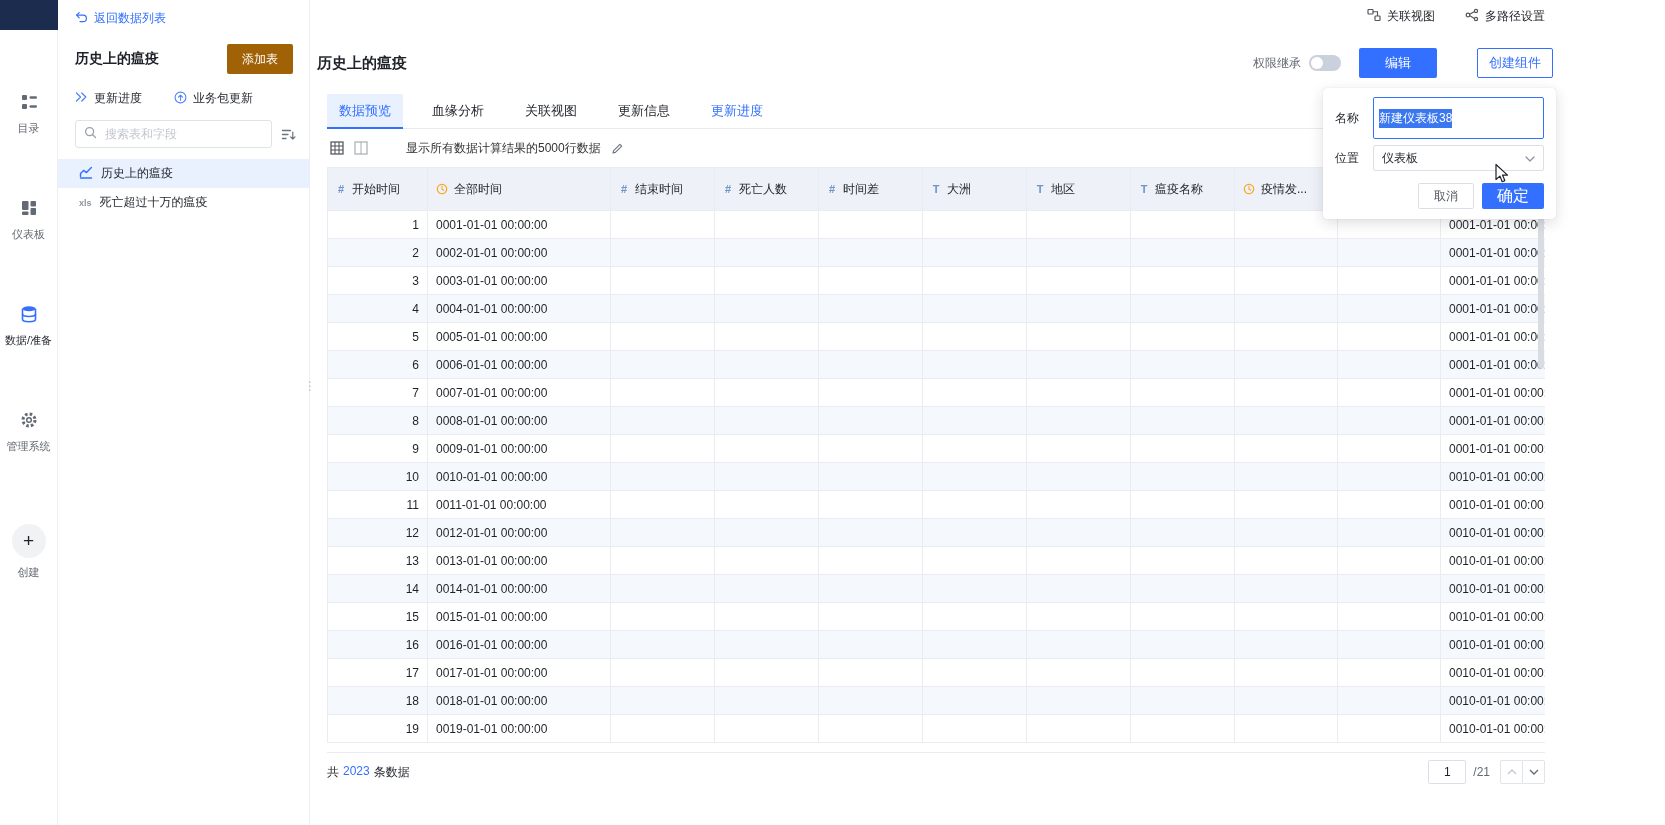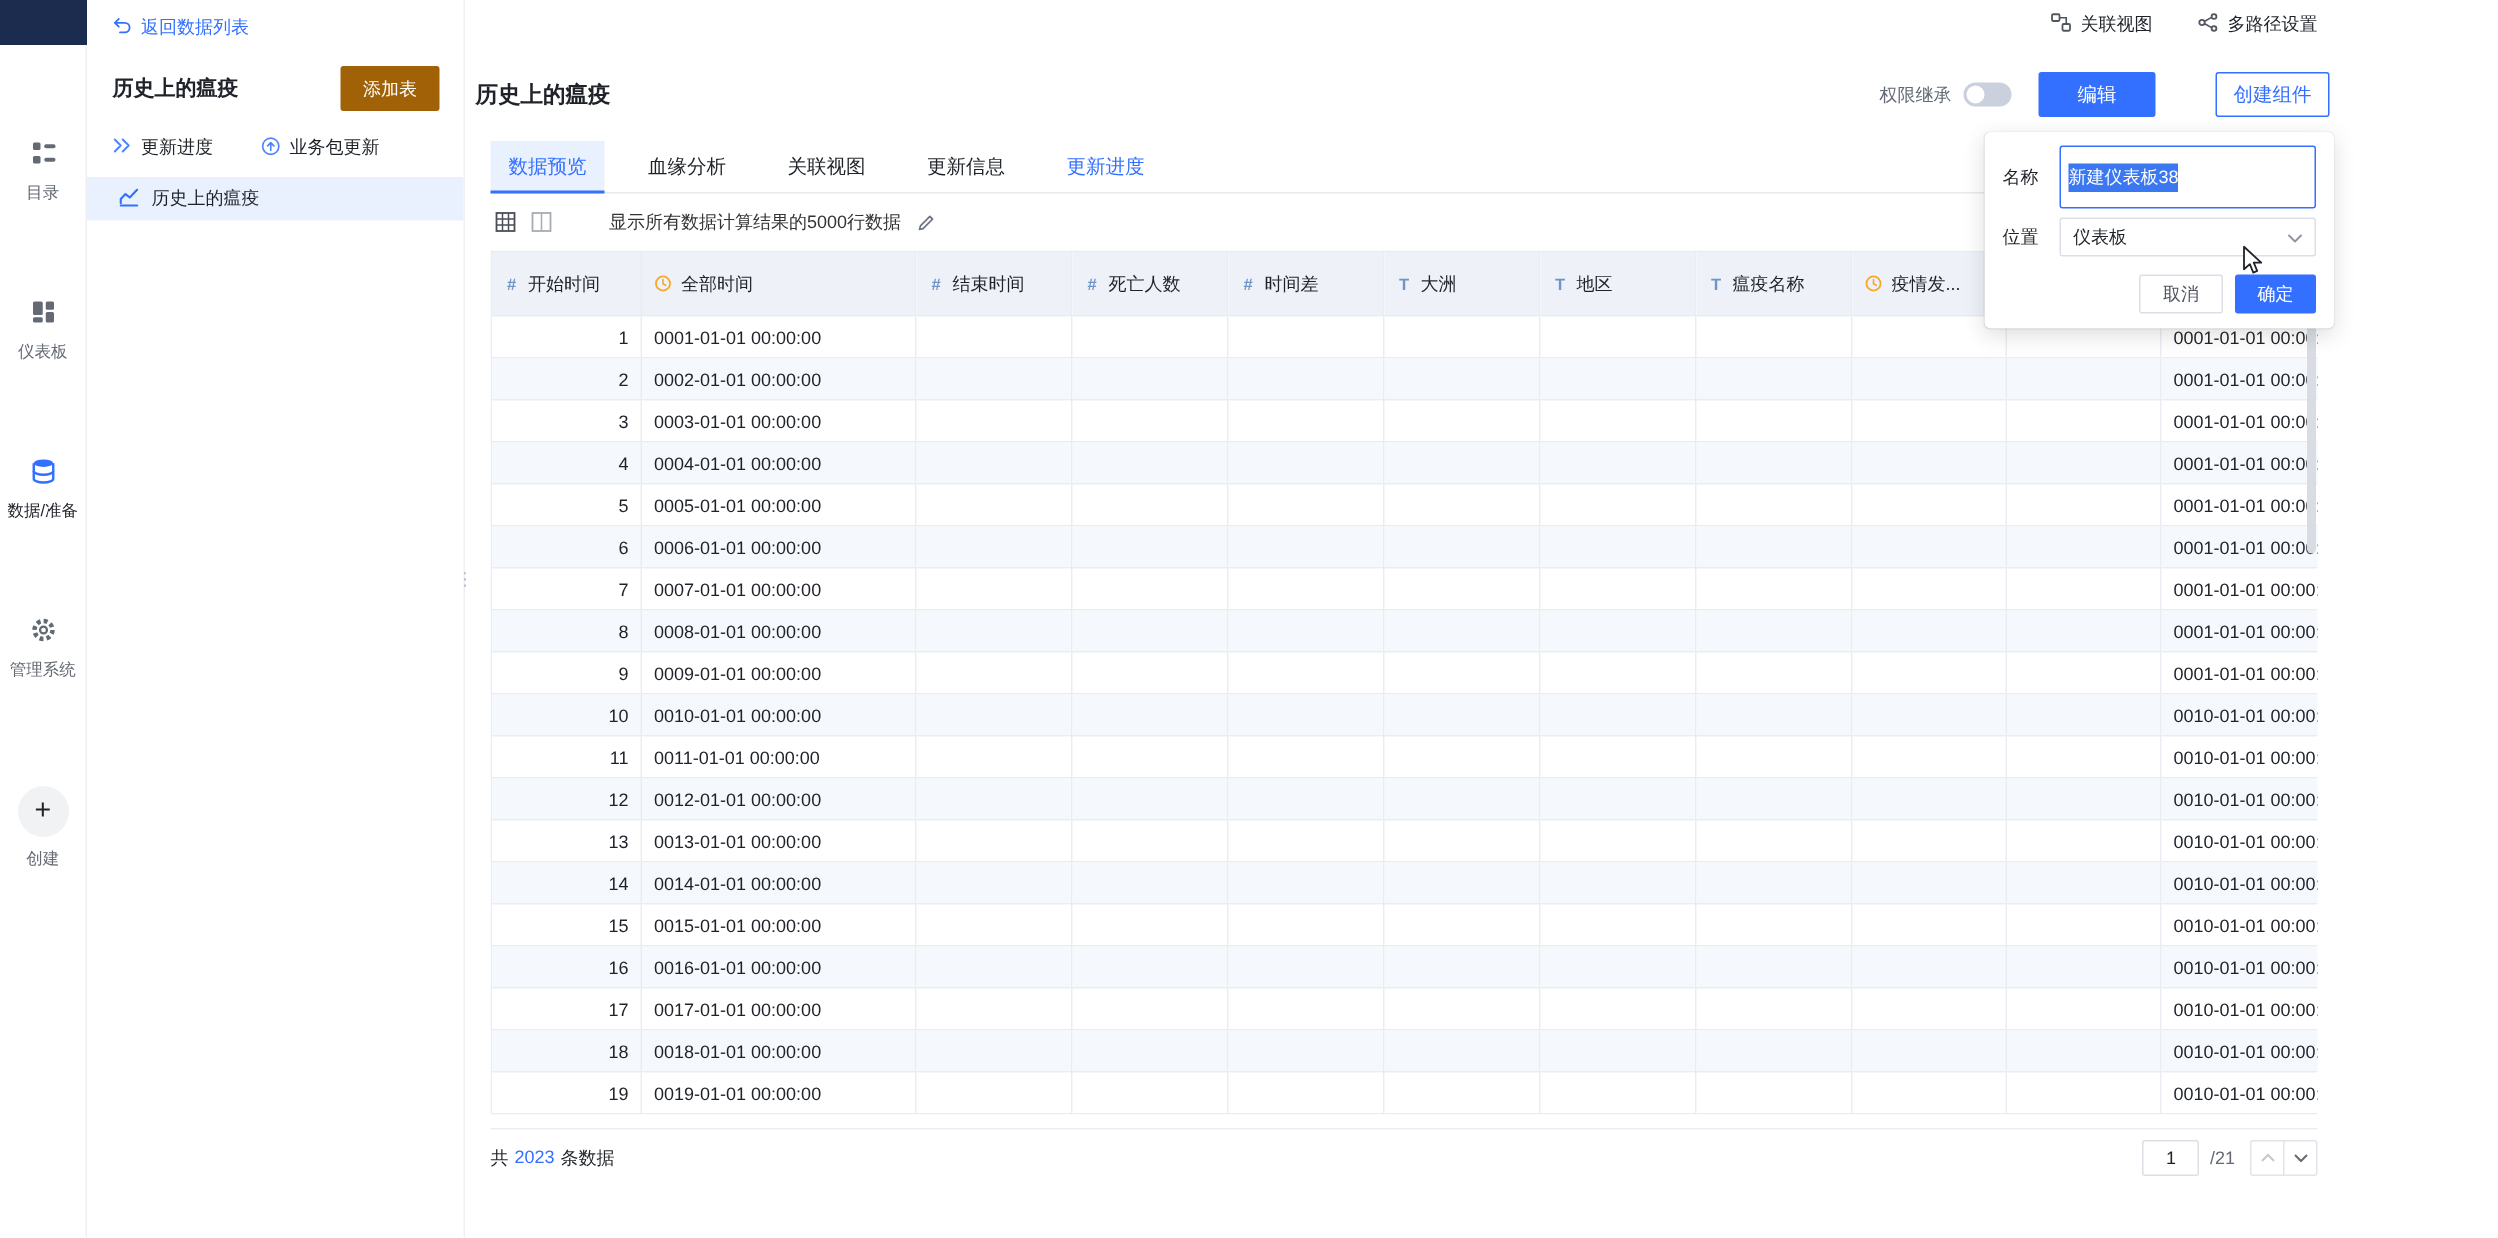--- a/index.html
+++ b/index.html
@@ -93,21 +93,21 @@
   .popover { position:absolute; top:88px; right:109px; width:233px; background:#fff; border-radius:4px;
     box-shadow:0 4px 14px rgba(31,35,41,.15), 0 0 1px rgba(31,35,41,.2); padding:9px 12px 10px; z-index:20; }
   .pop-row { display:flex; align-items:center; margin-top:6px; }
   .pop-row:first-child { margin-top:0; }
   .pop-label { flex:none; width:30px; color:#1f2329; }
   .name-input { flex:1; margin-left:8px; height:42px; border:1px solid #3370ff; border-radius:2px; display:flex; align-items:center; padding:0 5px; overflow:hidden; white-space:nowrap; cursor:text; }
   .sel { background:#3a77f0; color:#fff; padding:1px 0; }
   .loc-select { flex:1; margin-left:8px; height:26px; border:1px solid #dcdfe5; border-radius:2px; display:flex; align-items:center; justify-content:space-between; padding:0 8px; cursor:pointer; }
   .pop-actions { display:flex; justify-content:flex-end; gap:8px; margin-top:12px; }
   .btn-cancel { height:26px; padding:0 15px; border:1px solid #dcdfe5; background:#fff; color:#51565e; border-radius:2px; font-size:12px; cursor:pointer; }
-  .btn-ok { height:26px; padding:0 15px; border:none; background:#3370ff; color:#fff; border-radius:2px; font-size:12px; cursor:pointer; }
+  .btn-ok { height:26px; padding:0 15px; border:none; background:#3370ff; color:#fff; border-radius:2px; font-size:16px; cursor:pointer; }
   .cursor { position:absolute; left:1184px; top:163px; z-index:30; pointer-events:none; }
 </style>
 </head>
 <body>
 
 <div class="app">
 
   <nav class="rail">
     <div class="logo"></div>
 
@@ -177,28 +177,47 @@
       </span>
       <span class="quick">
         <span><svg width="13" height="13" viewBox="0 0 13 13">
               <circle cx="6.5" cy="6.5" r="5.4" fill="none" stroke="#4e83fd" stroke-width="1.1"></circle>
               <path d="M6.5 9.3V4.4M4.4 6.2l2.1-2.1 2.1 2.1" fill="none" stroke="#4e83fd" stroke-width="1.1" stroke-linecap="round" stroke-linejoin="round"></path>
             </svg></span>
         <span>业务包更新</span>
       </span>
     </div>
 
+    <div class="search-row">
+      <div class="search-box">
+        <span><svg width="13" height="13" viewBox="0 0 13 13">
+              <circle cx="5.6" cy="5.6" r="4" fill="none" stroke="#9aa0a8" stroke-width="1.3"></circle>
+              <path d="M8.7 8.7l2.8 2.8" stroke="#9aa0a8" stroke-width="1.3" stroke-linecap="round"></path>
+            </svg></span>
+        <input placeholder="搜索表和字段" style="">
+      </div>
+      <span class="filter-btn">
+          <svg width="15" height="13" viewBox="0 0 15 13">
+            <path d="M1.5 2.5h8M1.5 6.5h5.5M1.5 10.5h3.5" stroke="#6b7280" stroke-width="1.3" stroke-linecap="round"></path>
+            <path d="M11.8 4v7M9.6 8.8l2.2 2.2 2.2-2.2" fill="none" stroke="#6b7280" stroke-width="1.2" stroke-linecap="round" stroke-linejoin="round"></path>
+          </svg>
+        </span>
+    </div>
 
     <div class="list">
       <div class="list-item active">
         <span><svg width="14" height="13" viewBox="0 0 14 13">
               <path d="M1.5 10.5V7.6l3.1-3.2 2.9 2.2 4.9-5.1" fill="none" stroke="#3370ff" stroke-width="1.4" stroke-linecap="round" stroke-linejoin="round"></path>
               <path d="M1.5 12h11" stroke="#3370ff" stroke-width="1.4" stroke-linecap="round"></path>
             </svg></span>
         <span class="list-label">历史上的瘟疫</span>
+      </div>
+      <div class="list-item">
+        <span class="xls-badge">xls</span>
+        <span class="list-label">死亡超过十万的瘟疫</span>
       </div>
     </div>
 
     <div class="resize-handle">⋮</div>
   </aside>
 
   <section class="main">
 
     <div class="top-row">
       <span class="top-link">

